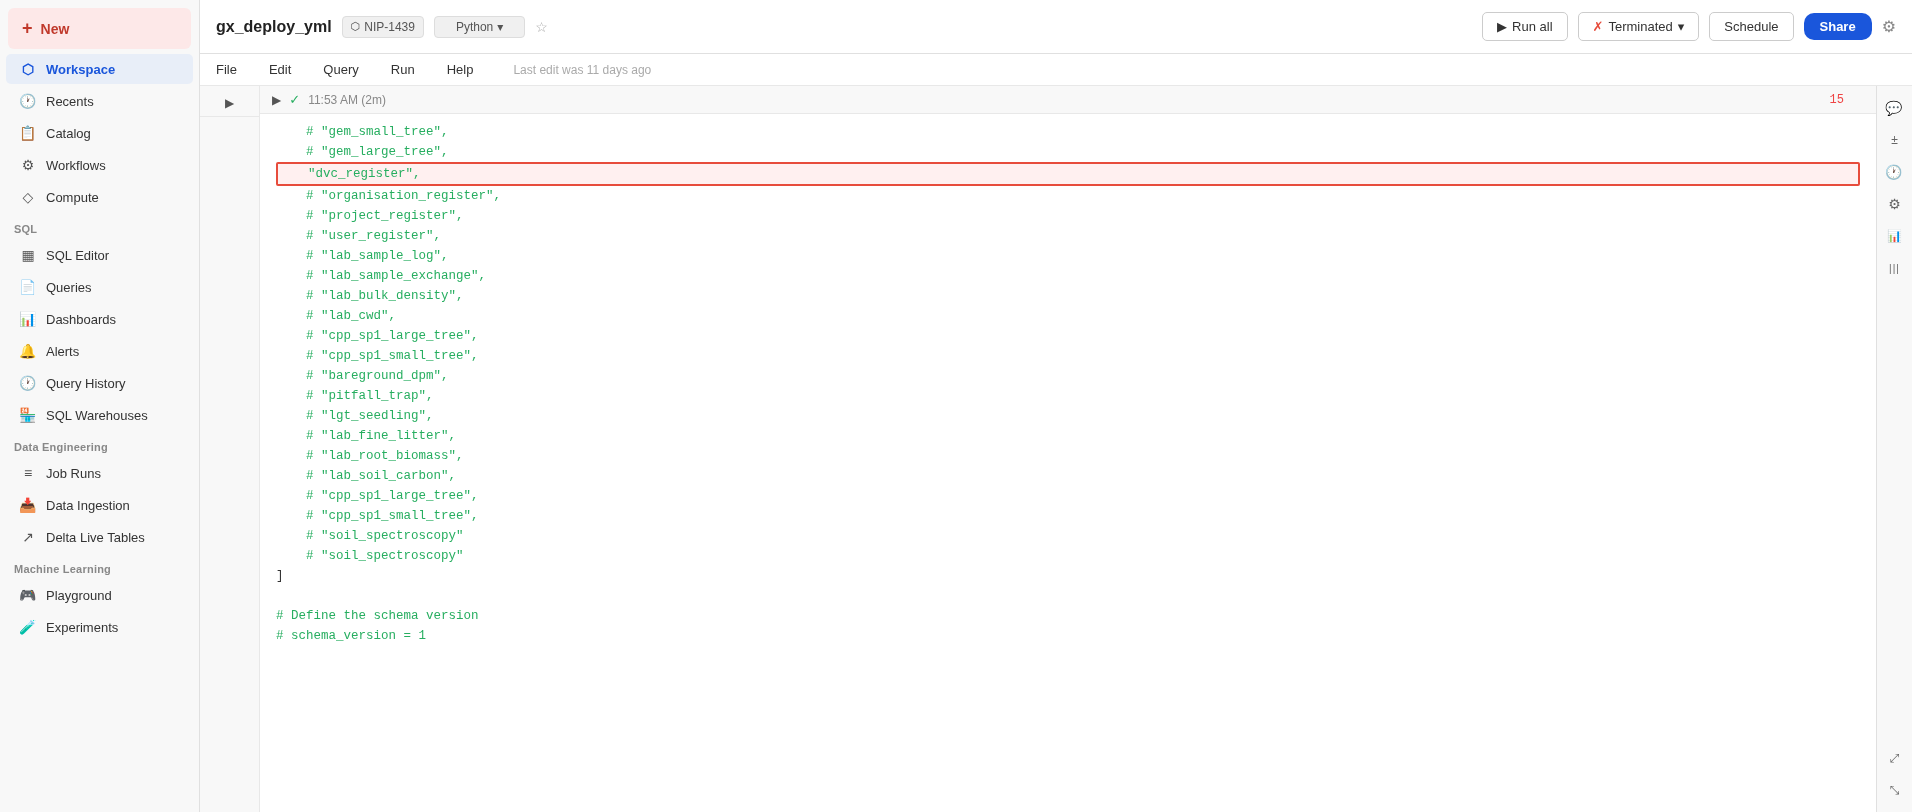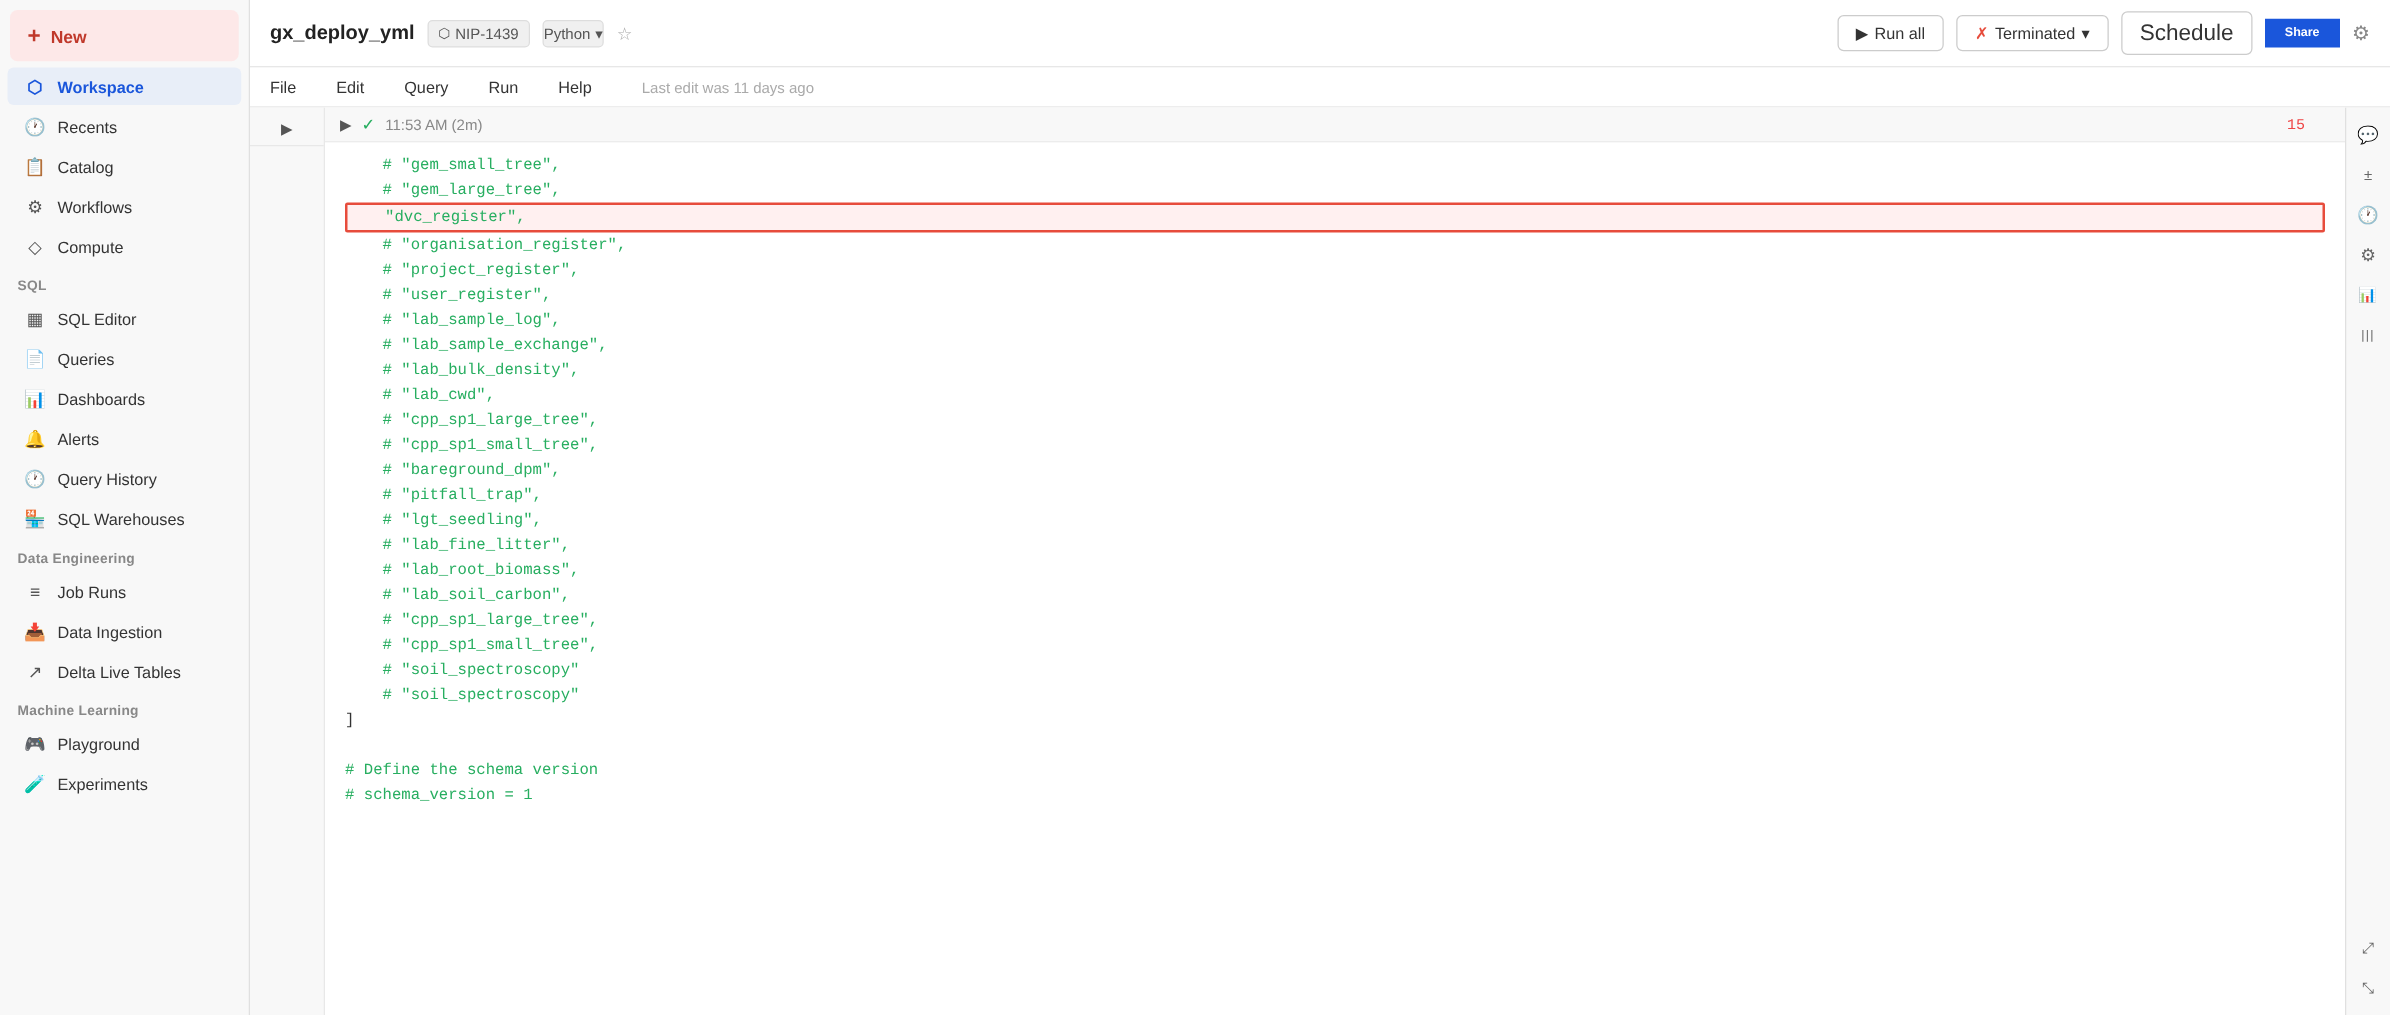--- a/index.html
+++ b/index.html
@@ -110,21 +110,21 @@
       color: #555;
       cursor: pointer;
     }
     .lang-badge {
       display: flex;
       align-items: center;
       gap: 4px;
       background: #f0f0f0;
       border: 1px solid #ddd;
       border-radius: 4px;
-      padding: 3px 0;
+      padding: 3px 21px;
       font-size: 12px;
       color: #555;
       cursor: pointer;
     }
     .star-icon { color: #aaa; font-size: 14px; cursor: pointer; }
     .header-spacer { flex: 1; }
     .run-all-btn {
       display: flex;
       align-items: center;
       gap: 5px;
@@ -147,30 +147,30 @@
       cursor: pointer;
       font-size: 13px;
       color: #333;
     }
     .schedule-btn {
       padding: 6px 14px;
       border: 1px solid #ccc;
       border-radius: 5px;
       background: #fff;
       cursor: pointer;
-      font-size: 18px;
+      font-size: 13px;
       color: #333;
     }
     .share-btn {
       padding: 6px 16px;
       border: none;
-      border-radius: 0;
+      border-radius: 10px;
       background: #1a56db;
       cursor: pointer;
-      font-size: 10px;
+      font-size: 13px;
       color: #fff;
       font-weight: 600;
     }
     .settings-icon-right {
       font-size: 16px;
       color: #888;
       cursor: pointer;
     }
 
     

